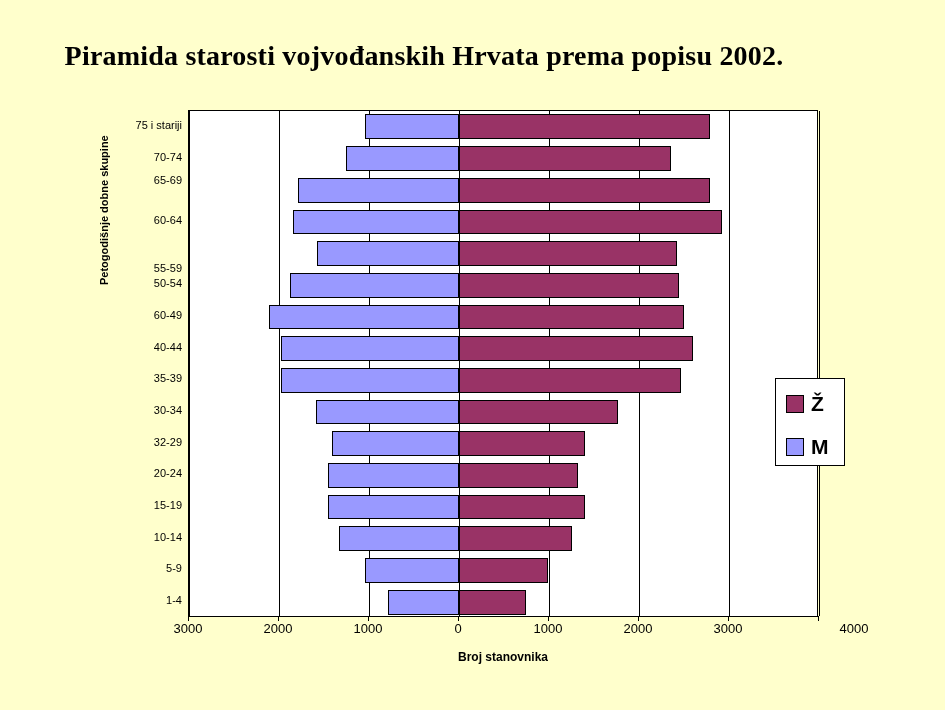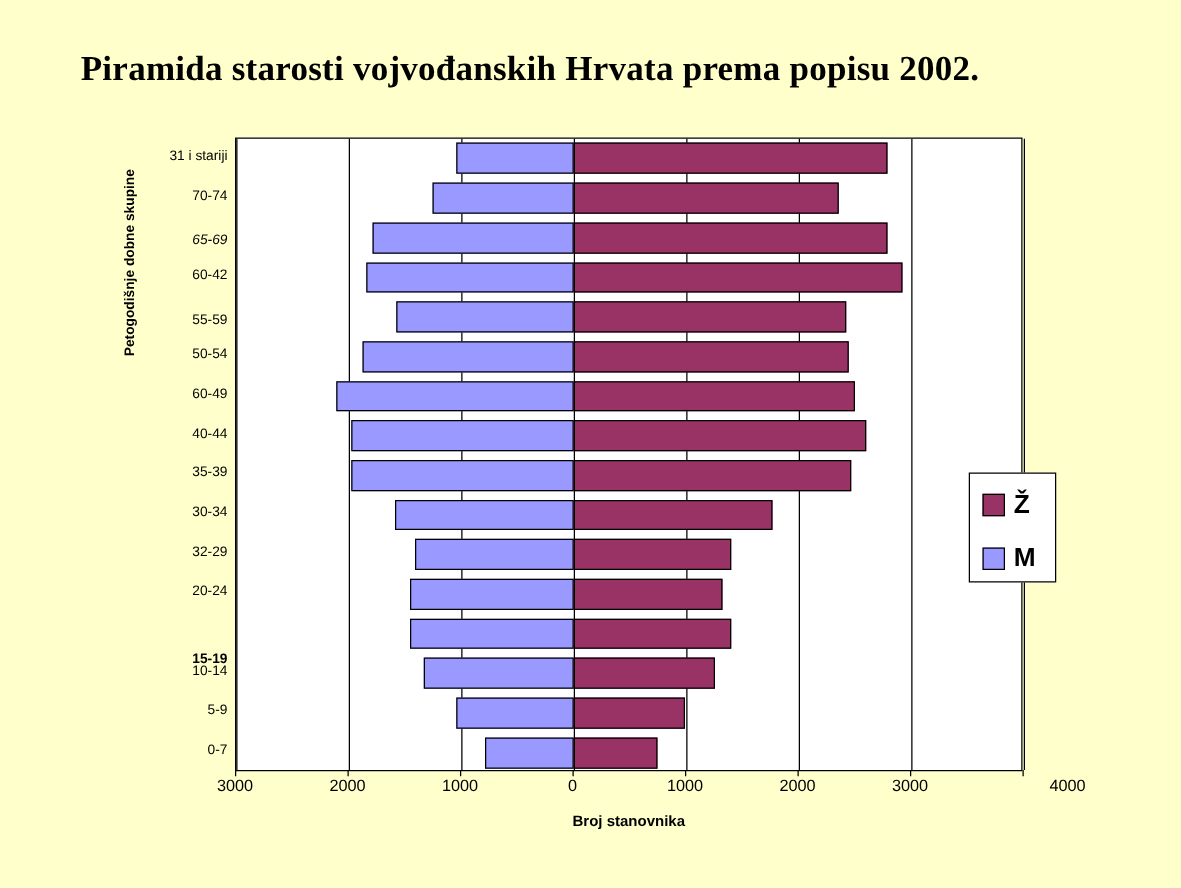--- a/index.html
+++ b/index.html
@@ -179,36 +179,36 @@
   }
 </style>
 </head>
 <body>
 
 <div id="chart-title">Piramida starosti vojvođanskih Hrvata prema popisu 2002.</div>
 
 <div id="yaxis-title">Petogodišnje dobne skupine</div>
 
 <div id="ytick-wrap">
-    <div class="ytick" style="top: 8.84375px;">31 i stariji</div>
+    <div class="ytick" style="top: 8.84375px;">75 i stariji</div>
     <div class="ytick" style="top: 40.5312px; margin-left: 32px;">70-74</div>
-    <div class="ytick" style="top: 76px; font-style: italic;">65-69</div>
-    <div class="ytick" style="top: 103.906px;">60-42</div>
-    <div class="ytick" style="top: 140px;">55-59</div>
+    <div class="ytick" style="top: 64px;">65-69</div>
+    <div class="ytick" style="top: 103.906px;">60-64</div>
+    <div class="ytick" style="top: 152px;">55-59</div>
     <div class="ytick" style="top: 167.281px;">50-54</div>
     <div class="ytick" style="top: 198.969px;">60-49</div>
     <div class="ytick" style="top: 230.656px;">40-44</div>
     <div class="ytick" style="top: 262.344px;">35-39</div>
     <div class="ytick" style="top: 294.031px;">30-34</div>
     <div class="ytick" style="top: 325.719px;">32-29</div>
     <div class="ytick" style="top: 357.406px;">20-24</div>
-    <div class="ytick" style="top: 411px; font-weight: bold;">15-19</div>
+    <div class="ytick" style="top: 389px;">15-19</div>
     <div class="ytick" style="top: 420.781px;">10-14</div>
     <div class="ytick" style="top: 452.469px;">5-9</div>
-    <div class="ytick" style="top: 484.156px;">0-7</div>
+    <div class="ytick" style="top: 484.156px;">1-4</div>
   </div>
 
 <div id="plot-area">
   <div id="plot-inner">
       <div class="gridline" style="left: 0px;"></div>
       <div class="gridline" style="left: 90px;"></div>
       <div class="gridline" style="left: 180px;"></div>
       <div class="axis-zero" style="left: 270px;"></div>
       <div class="gridline" style="left: 360px;"></div>
       <div class="gridline" style="left: 450px;"></div>

